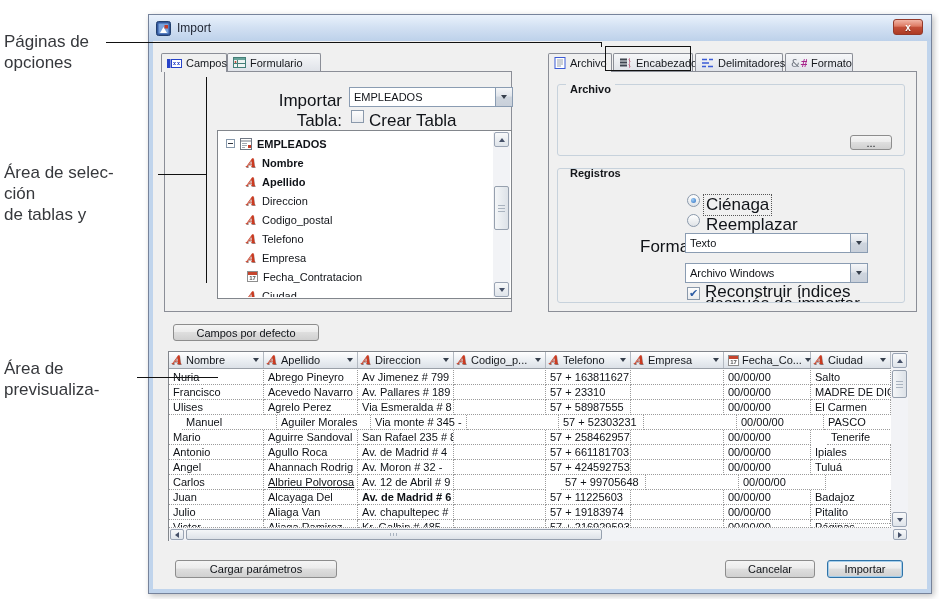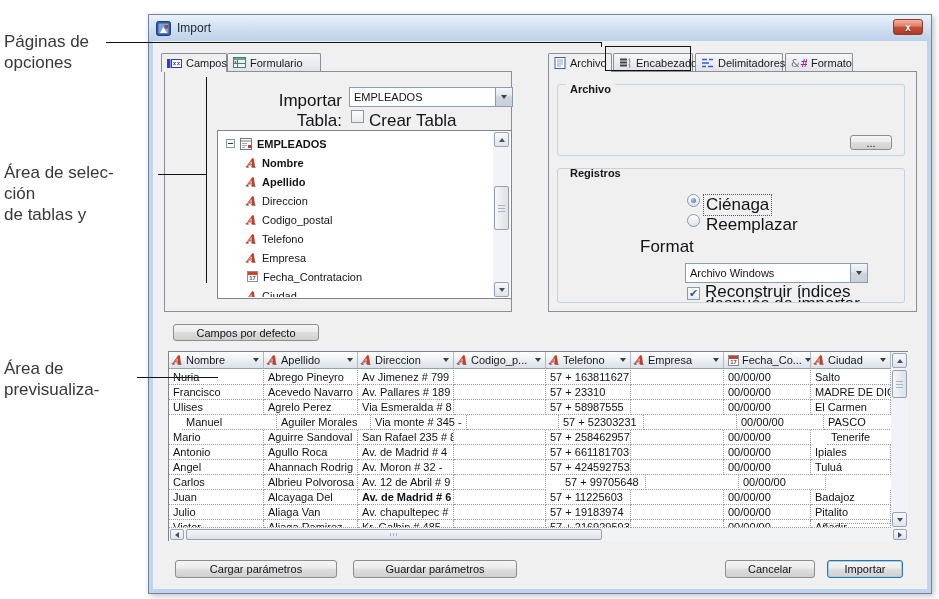--- a/index.html
+++ b/index.html
@@ -268,20 +268,26 @@
       </div>
 
       <div class="groupbox" style="left:8px;top:96px;width:348px;height:135px">
         <span class="gb-title">Registros</span>
         <div class="radio sel" style="left:129px;top:25px"></div>
         <div class="label" style="left:146px;top:26px;outline:1px dotted #555;padding:0 2px">Ciénaga</div>
         <div class="radio" style="left:129px;top:45px"></div>
         <div class="label" style="left:148px;top:46px">Reemplazar</div>
 
         <div class="label" style="left:82px;top:68px">Format</div>
+        <div class="combo" style="left:127px;top:64px;width:183px">
+          <span class="val">Texto</span>
+          <span class="cbtn">
+              <span class="tri-dn"></span>
+            </span>
+        </div>
         <div class="combo" style="left:127px;top:94px;width:183px">
           <span class="val">Archivo Windows</span>
           <span class="cbtn">
               <span class="tri-dn"></span>
             </span>
         </div>
 
         <div class="checkbox checked" style="left:129px;top:118px"></div>
         <div class="label" style="left:147px;top:117px;width:180px;line-height:12px">Reconstruir índices después de importar</div>
       </div>
@@ -398,21 +404,21 @@
             <div class="gcell" style="width: 94px;">Ahannach Rodrig</div>
             <div class="gcell" style="width: 96px;">Av. Moron # 32 -</div>
             <div class="gcell" style="width: 92px;"></div>
             <div class="gcell" style="width: 85px;">57 + 424592753</div>
             <div class="gcell" style="width: 93px;"></div>
             <div class="gcell" style="width: 87px;">00/00/00</div>
             <div class="gcell" style="width: 80px;">Tuluá</div>
           </div>
           <div class="grow">
             <div class="gcell" style="width: 95px;">Carlos</div>
-            <div class="gcell" style="width: 94px;">Albrieu Polvorosa</div>
+            <div class="gcell" style="width: 94px; text-decoration: underline;">Albrieu Polvorosa</div>
             <div class="gcell" style="width: 96px;">Av. 12 de Abril # 9</div>
             <div class="gcell" style="width: 92px;"></div>
             <div class="gcell" style="width: 85px; margin-left: 15px;">57 + 99705648</div>
             <div class="gcell" style="width: 93px;"></div>
             <div class="gcell" style="width: 87px;">00/00/00</div>
             <div class="gcell" style="width: 80px; margin-top: 48px;">Guadalajara</div>
           </div>
           <div class="grow">
             <div class="gcell" style="width: 95px;">Juan</div>
             <div class="gcell" style="width: 94px;">Alcayaga Del</div>
@@ -434,21 +440,21 @@
             <div class="gcell" style="width: 80px;">Pitalito</div>
           </div>
           <div class="grow partial">
             <div class="gcell" style="width: 95px;">Victor</div>
             <div class="gcell" style="width: 94px;">Aliaga Ramirez</div>
             <div class="gcell" style="width: 96px;">Kr. Galbin # 485</div>
             <div class="gcell" style="width: 92px;"></div>
             <div class="gcell" style="width: 85px;">57 + 216929593</div>
             <div class="gcell" style="width: 93px;"></div>
             <div class="gcell" style="width: 87px;">00/00/00</div>
-            <div class="gcell" style="width: 80px;">Añadir</div>
+            <div class="gcell" style="width: 80px;">Páginas</div>
           </div>
         </div>
       <div class="sb" style="left:722px;top:0;width:17px;height:176px">
         <div class="sbtn" style="left:1px;right:1px;top:1px;height:15px">
             <span class="tri-up"></span>
           </div>
         <div class="thumb" style="left:1px;right:1px;top:18px;height:28px">
             <span class="grip-v"></span>
           </div>
         <div class="sbtn" style="left:1px;right:1px;bottom:1px;height:15px">
@@ -462,17 +468,16 @@
         <div class="thumb h" style="left:17px;top:1px;bottom:1px;width:416px">
             <span class="grip-h"></span>
           </div>
         <div class="sbtn" style="right:1px;top:1px;bottom:1px;width:14px">
             <span class="tri-r"></span>
           </div>
       </div>
     </div>
 
     <div class="btn" style="left:22px;top:519px;width:162px;height:18px">Cargar parámetros</div>
-    <div class="btn" style="left:200px;top:519px;width:164px;height:18px">Guardar parámetros</div>
     <div class="btn" style="left:572px;top:519px;width:90px;height:18px">Cancelar</div>
     <div class="btn default" style="left:674px;top:519px;width:76px;height:18px">Importar</div>
   </div>
 </div>
 
 </body></html>

